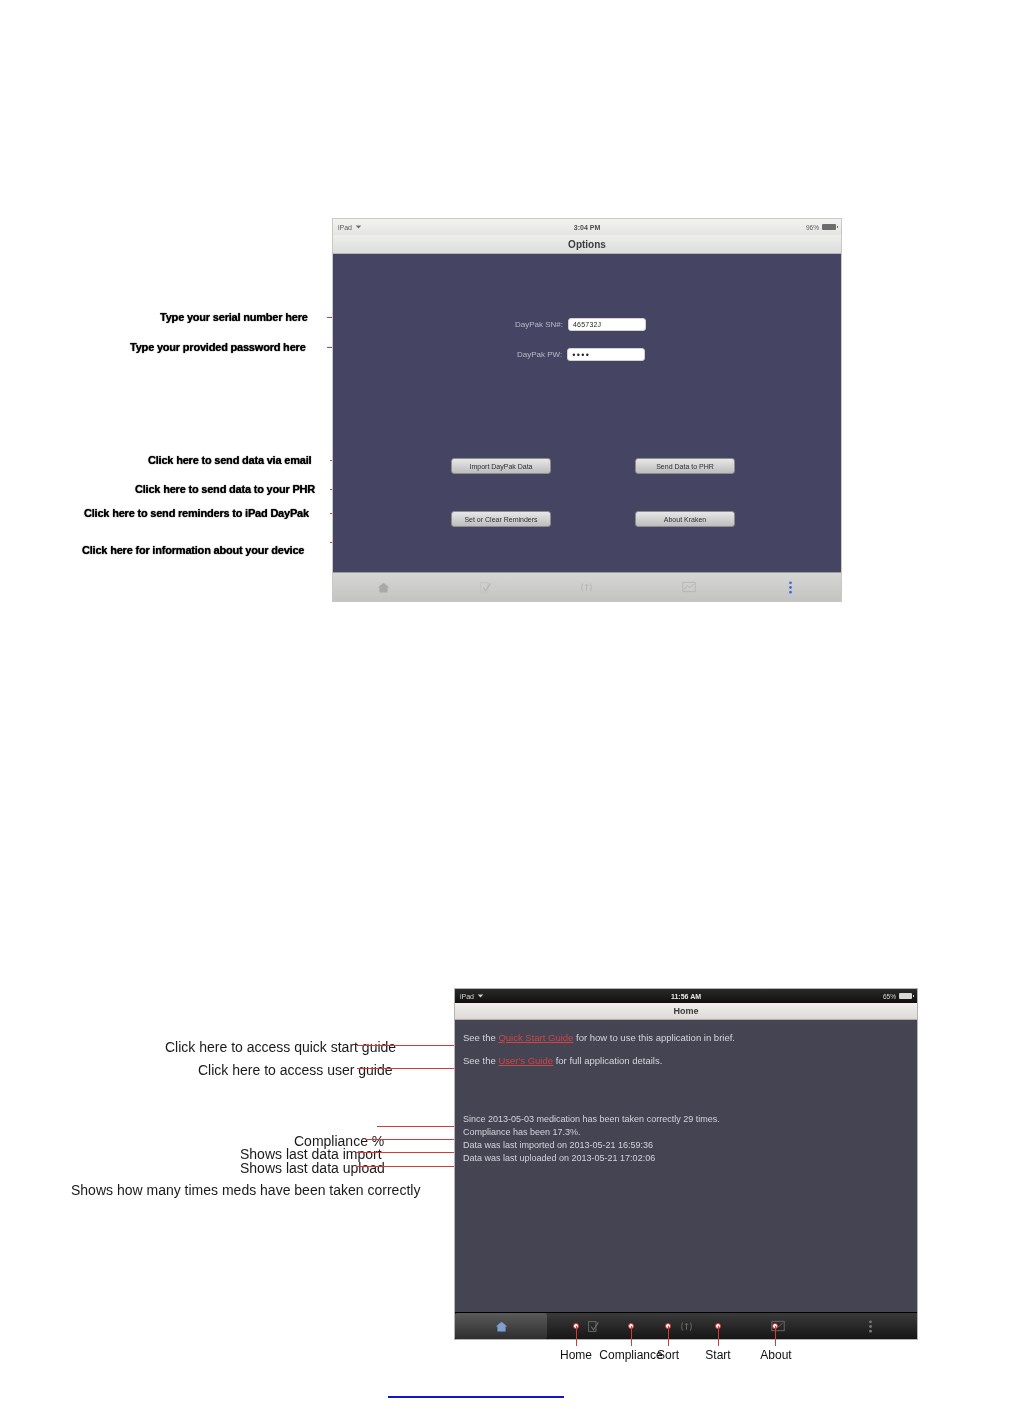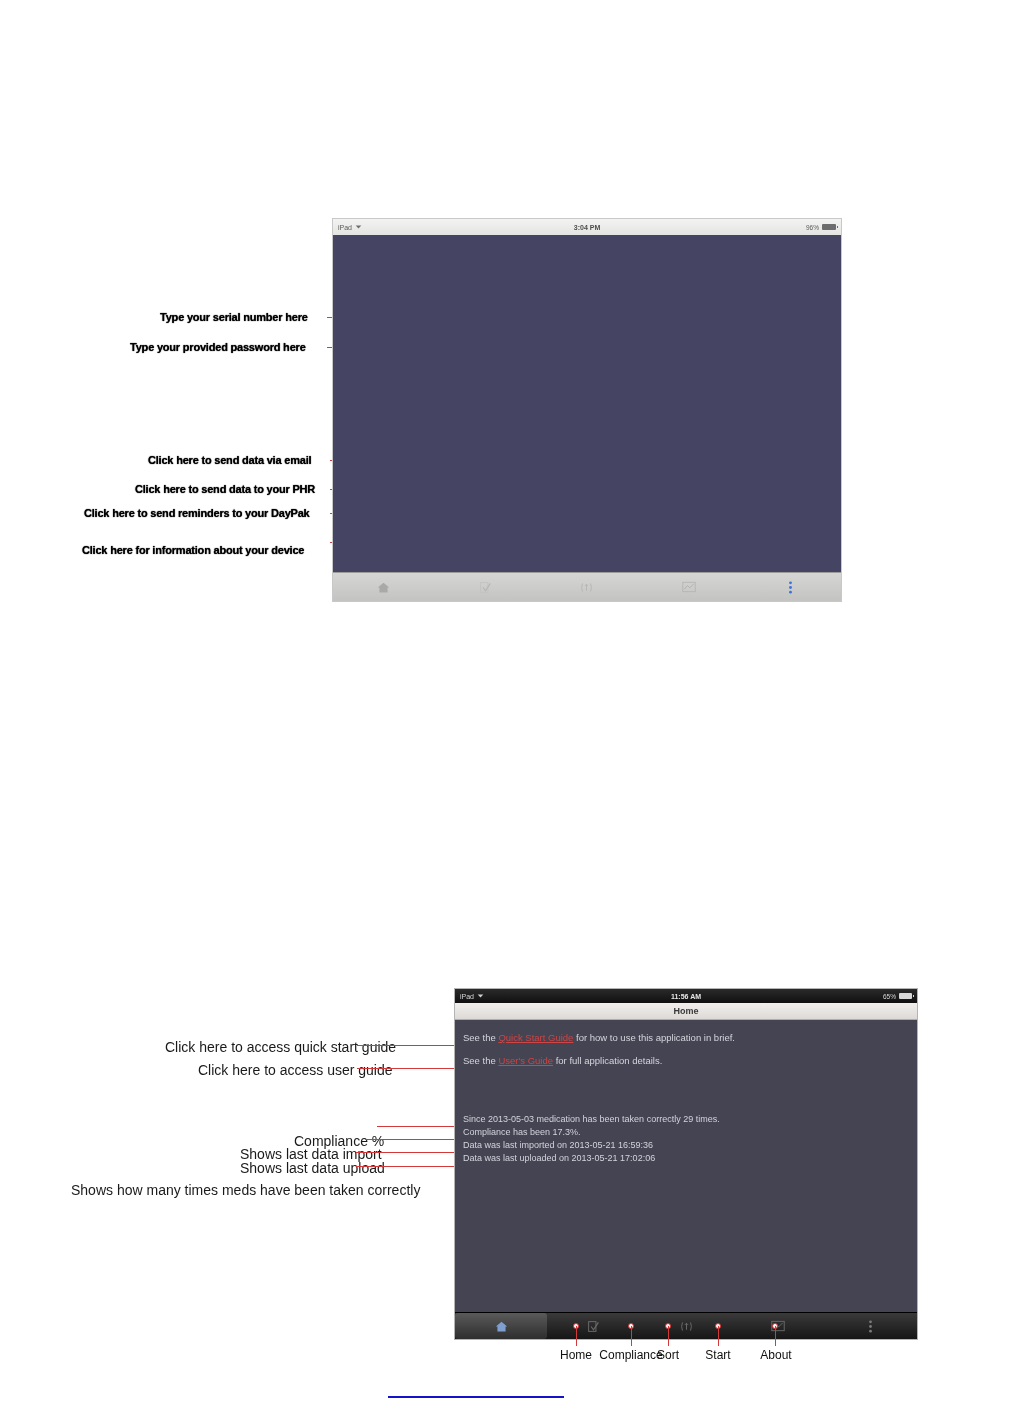--- a/index.html
+++ b/index.html
@@ -283,21 +283,21 @@
 
 <div class="anno anno-bold" style="left:148px; top:454px;">Click here to send data via email</div>
 <div class="leader" style="left:330px; top:460px; width:126px;"></div>
 <div class="dot" style="left:451px; top:456px;"></div>
 
 <div class="anno anno-bold" style="left:135px; top:483px;">Click here to send data to your PHR</div>
 <div class="leader" style="left:330px; top:489px; width:308px;"></div>
 <div class="leader-v" style="left:637px; top:462px; height:28px;"></div>
 <div class="dot" style="left:633px; top:456px;"></div>
 
-<div class="anno anno-bold" style="left:84px; top:507px;">Click here to send reminders to your DayPak</div>
+<div class="anno anno-bold" style="left:84px; top:507px;">Click here to send reminders to iPad DayPak</div>
 <div class="leader" style="left:330px; top:513px; width:126px;"></div>
 <div class="dot" style="left:451px; top:509px;"></div>
 
 <div class="anno anno-bold" style="left:82px; top:536px;margin-top:8px;">Click here for information about your device</div>
 <div class="leader" style="left:330px; top:542px; width:392px;"></div>
 <div class="leader-v" style="left:721px; top:515px; height:28px;"></div>
 <div class="dot" style="left:717px; top:509px;"></div>
 
 <div class="device" id="shot1">
 
@@ -310,21 +310,42 @@
           </svg>
       </span>
     </div>
     <div class="sb-time">3:04 PM</div>
     <div class="sb-right">
       <span style="font-size:6.5px;">96%</span>
       <span class="battery"></span>
     </div>
   </div>
 
-
+  <div class="navbar">
+    <span>Options</span>
+  </div>
+
+  <div class="content">
+
+    <div class="field-row" style="left:182px; top:63px;">
+      <span class="field-label">DayPak SN#:</span>
+      <div class="field-input">465732J</div>
+    </div>
+
+    <div class="field-row" style="left:184px; top:93px;">
+      <span class="field-label">DayPak PW:</span>
+      <div class="field-input pw">••••</div>
+    </div>
+
+    <div class="ios-button" style="left:118px; top:203px;">Import DayPak Data</div>
+    <div class="ios-button" style="left:302px; top:203px;">Send Data to PHR</div>
+    <div class="ios-button" style="left:118px; top:256px;">Set or Clear Reminders</div>
+    <div class="ios-button" style="left:302px; top:256px;">About Kraken</div>
+
+  </div>
 
   <div class="tabbar">
     <div class="tabitem">
       <span>
         <svg width="13" height="13" viewBox="0 0 16 16" class="icon-svg">
             <path d="M8 2 L15 8 L13 8 L13 14 L3 14 L3 8 L1 8 Z" fill="#a9a9a7"></path>
           </svg>
       </span>
     </div>
     <div class="tabitem">

